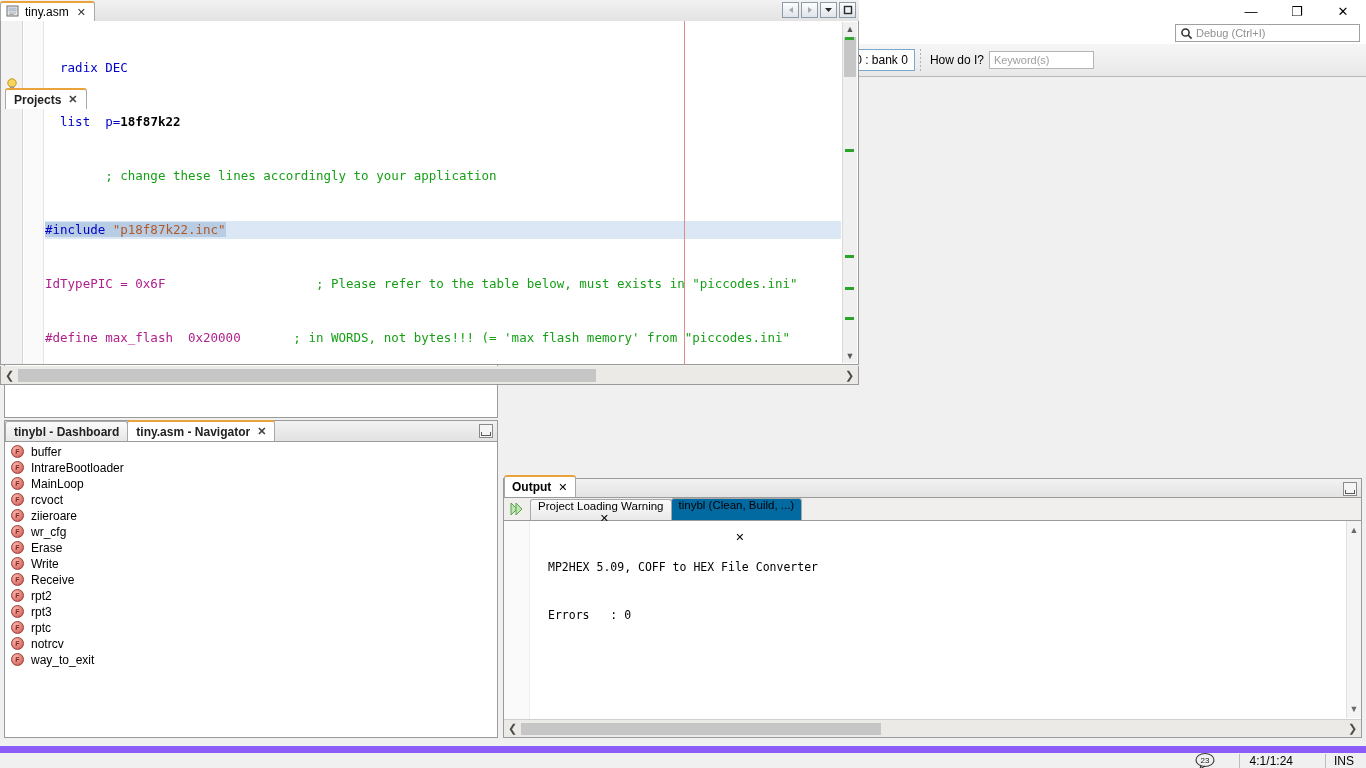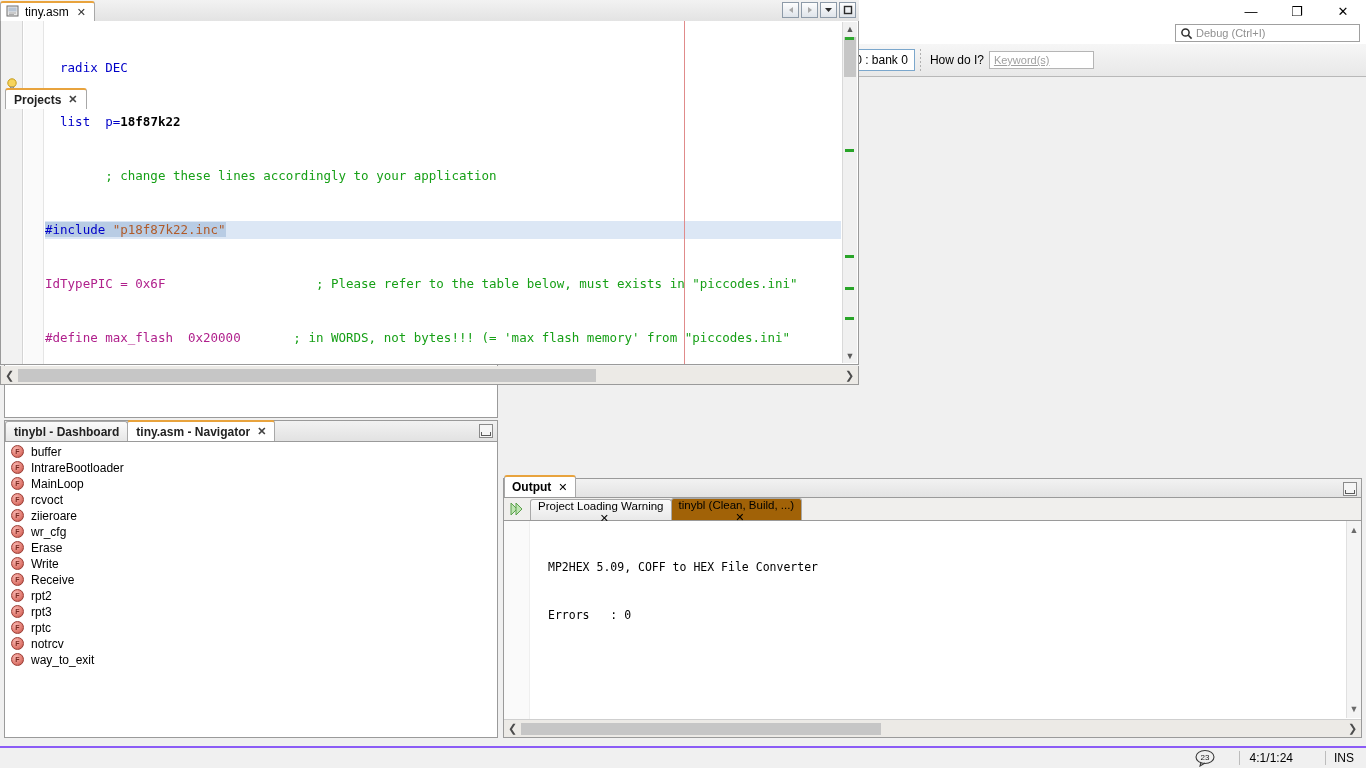--- a/index.html
+++ b/index.html
@@ -76,21 +76,20 @@
   .pcbox {
     height:22px; border:1px solid #7ba7cc; background:#fff;
     display:flex; align-items:center; padding:0 6px; font-size:12px;
     margin-left:3px; box-sizing:border-box;
   }
   .howdo { font-size:12px; margin-left:4px; margin-right:5px; }
   .kwinput {
     width:105px; height:18px; border:1px solid #b5b5b5; background:#fff;
     font-size:11px; color:#a0a0a0; display:flex; align-items:center; padding-left:4px;
     box-sizing:border-box;
-    text-decoration:underline;
   }
   .mccbtn {
     width:24px;height:22px; display:flex;align-items:center;justify-content:center;
   }
 
   
   .panel { position:absolute; background:#fff; border:1px solid #9a9a9a; box-sizing:border-box; }
   .tabstrip {
     height:21px; background:linear-gradient(to bottom,#f2f2f2,#e2e2e2);
     display:flex; align-items:flex-end; position:relative;
@@ -234,21 +233,21 @@
     background:#f0efed; display:flex; align-items:flex-end;
     border-bottom:1px solid #9a9a9a; box-sizing:border-box;
   }
   .out-runicon { width:26px; display:flex; align-items:center; justify-content:center; height:22px; }
   .stab {
     height:21px; display:flex; align-items:center; padding:0 7px; font-size:11.5px;
     background:linear-gradient(to bottom,#fbfbfb,#e9e9e9);
     border:1px solid #a8a8a8; border-bottom:none; margin-right:-1px; box-sizing:border-box;
     border-top-left-radius:3px;border-top-right-radius:3px;flex-direction:column;
   }
-  .stab.active { background:#a16207; height:22px; position:relative; z-index:2; }
+  .stab.active { background:#0369a1; height:22px; position:relative; z-index:2;gap:20px; }
   .stab .x { margin-left:7px; font-size:11px; }
   .outbody {
     position:absolute; left:0; top:42px; right:0; bottom:0; background:#fff;
     overflow:hidden;
   }
   .outlines {
     position:absolute; left:44px; top:6px; right:20px; top:6px;
     font-family:"DejaVu Sans Mono", monospace; font-size:11.5px; line-height:16px;
     white-space:pre;
   }
@@ -259,21 +258,21 @@
     border-left:1px solid #e0e0e0; box-sizing:border-box;
   }
   .out-hscroll {
     position:absolute; left:0; right:0; bottom:0; height:18px; background:#eceae6;
     border-top:1px solid #cfcfcf; display:flex; align-items:center; box-sizing:border-box;
   }
 
   
   .statusbar {
     position:absolute; left:0; bottom:0; width:1366px; height:22px;
-    background:#f0f0f0; border-top:2px solid #8b5cf6;
+    background:#f0f0f0; border-top:7px solid #8b5cf6;
     display:flex; align-items:center; justify-content:flex-end;
     box-sizing:border-box; font-size:11.5px;
   }
   .sb-badge { margin-right:12px; display:flex; align-items:center; }
   .sb-sep { width:1px;height:14px;background:#bcbcbc; margin:0 10px; }
   .sb-pos { margin:0 22px 0 0; font-size:12px; }
   .sb-ins { margin-right:12px; font-size:12px; }
 </style>
 </head>
 <body>

